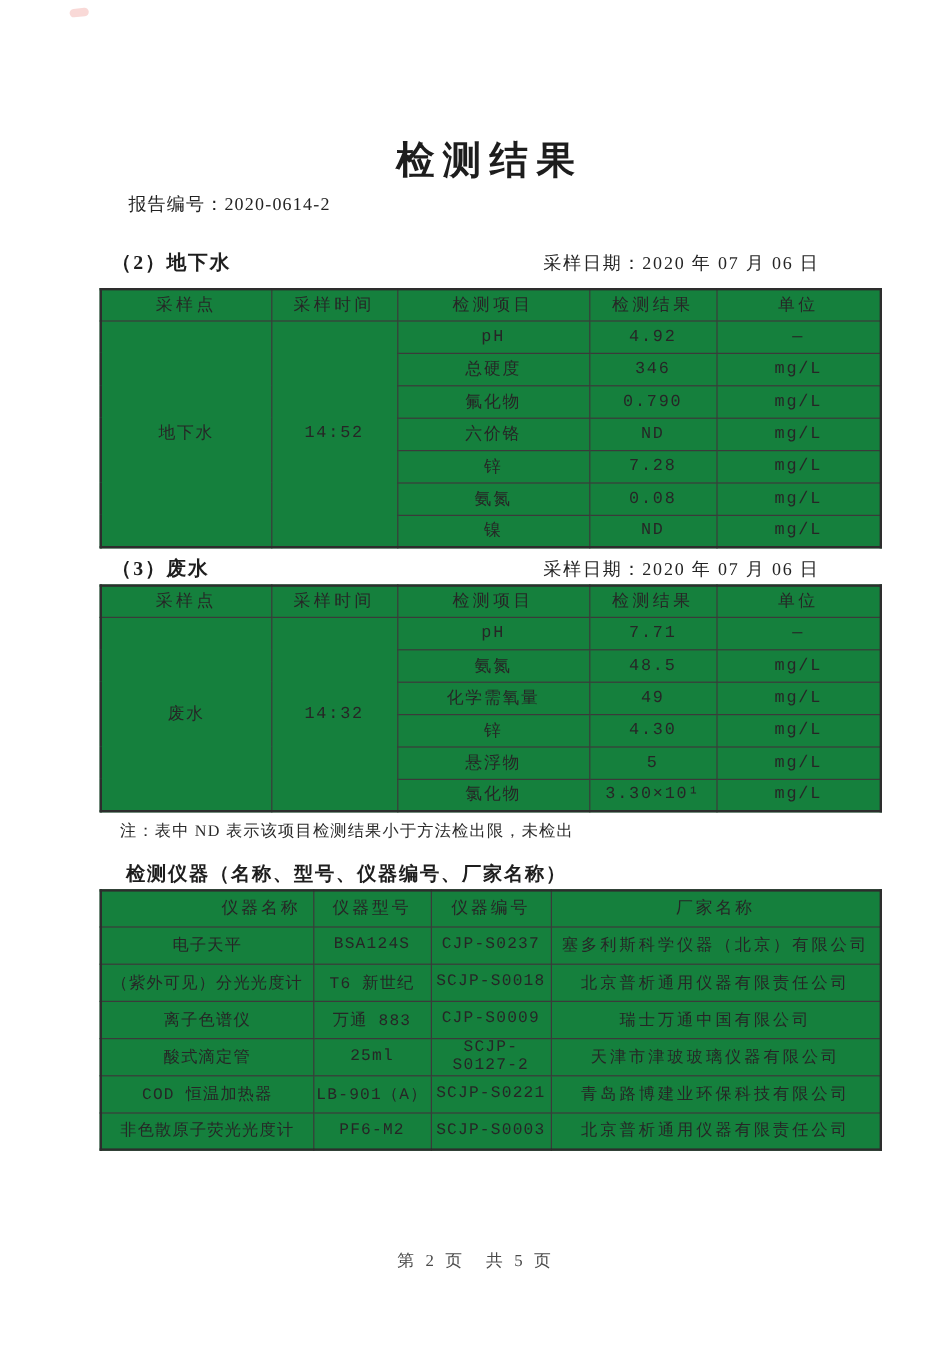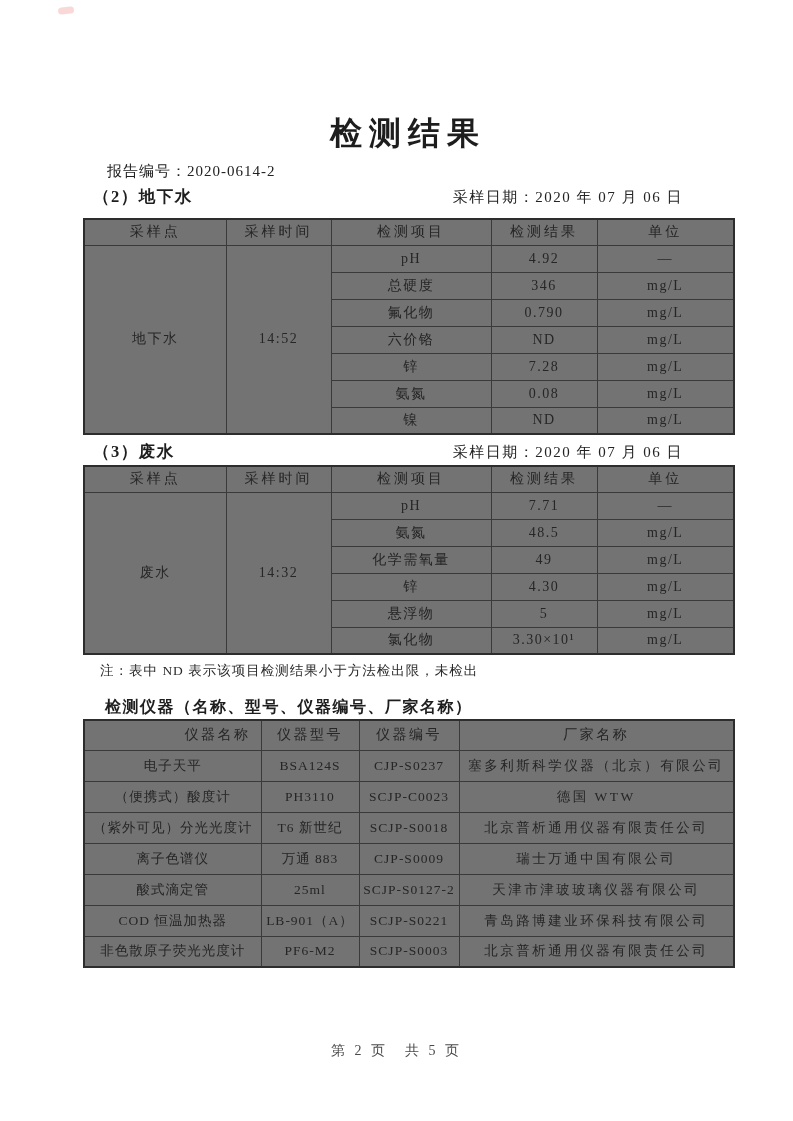--- a/index.html
+++ b/index.html
@@ -30,41 +30,42 @@
     letter-spacing:1px;
     height:22px; line-height:22px;
   }
 
   .section-row {
     display:flex;
     justify-content:space-between;
     align-items:baseline;
     height:22px; line-height:22px;
   }
-  .section-row.first { margin-top:4px; }
+  .section-row.first { margin-top:26px; }
   .section-row.second { margin-top:6px;text-align:right; }
   .section-heading {
     padding-left:10px;
     font-size:16.5px;
     font-weight:600;
     letter-spacing:1.5px;
     color:#1e1e1e;
   }
   .sample-date {
     font-size:15px;
     letter-spacing:1.5px;
     padding-right:50px;
     color:#242424;
   }
 
   table {
     border-collapse:collapse;
     table-layout:fixed;
     width:650px;
-    background:#737373;
+    background:#15803d;
+    font-family:Liberation Mono, monospace;
   }
   .results-table { margin-top:10px; }
   .results-table.second { margin-top:2px; }
   table, td, th { border:1px solid #3a3a3a; }
   table { border-width:2px; border-color:#2d2d2d; }
   th {
     font-weight:normal;
     font-size:14px;
     letter-spacing:3px;
     color:#262626;
@@ -268,26 +269,20 @@
         <th>仪器编号</th>
         <th>厂家名称</th>
       </tr>
       <tr>
         <td>电子天平</td>
         <td class="latin">BSA124S</td>
         <td class="latin">CJP-S0237</td>
         <td class="maker-cell">塞多利斯科学仪器（北京）有限公司</td>
       </tr>
       <tr>
-        <td>（便携式）酸度计</td>
-        <td class="latin">PH3110</td>
-        <td class="latin">SCJP-C0023</td>
-        <td class="maker-cell">德国 WTW</td>
-      </tr>
-      <tr>
         <td>（紫外可见）分光光度计</td>
         <td class="latin">T6 新世纪</td>
         <td class="latin">SCJP-S0018</td>
         <td class="maker-cell">北京普析通用仪器有限责任公司</td>
       </tr>
       <tr>
         <td>离子色谱仪</td>
         <td class="latin">万通 883</td>
         <td class="latin">CJP-S0009</td>
         <td class="maker-cell">瑞士万通中国有限公司</td>

